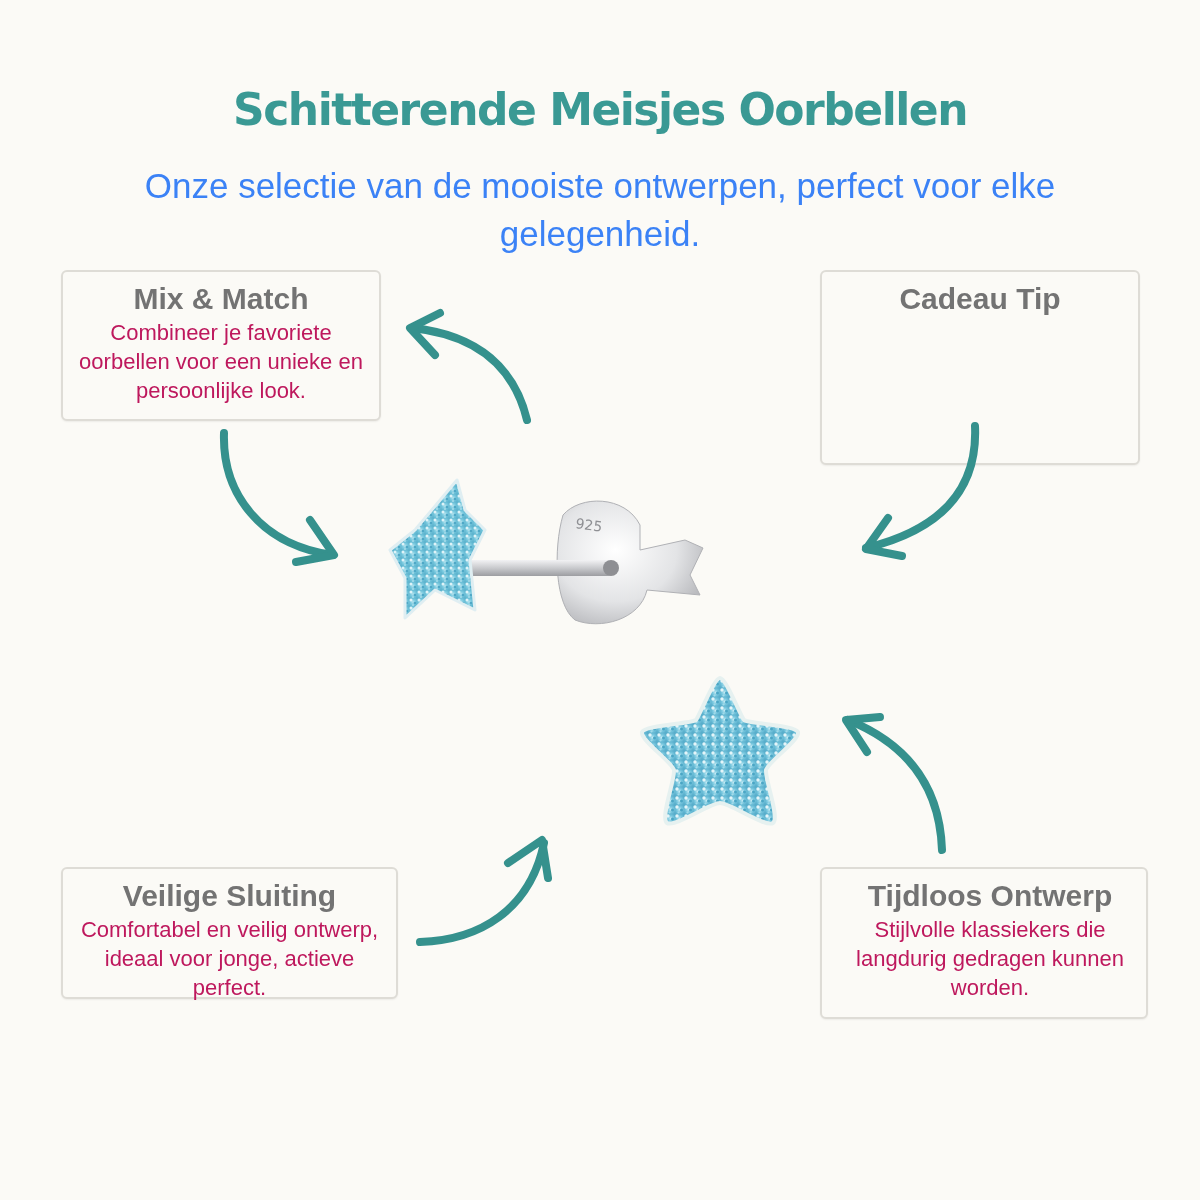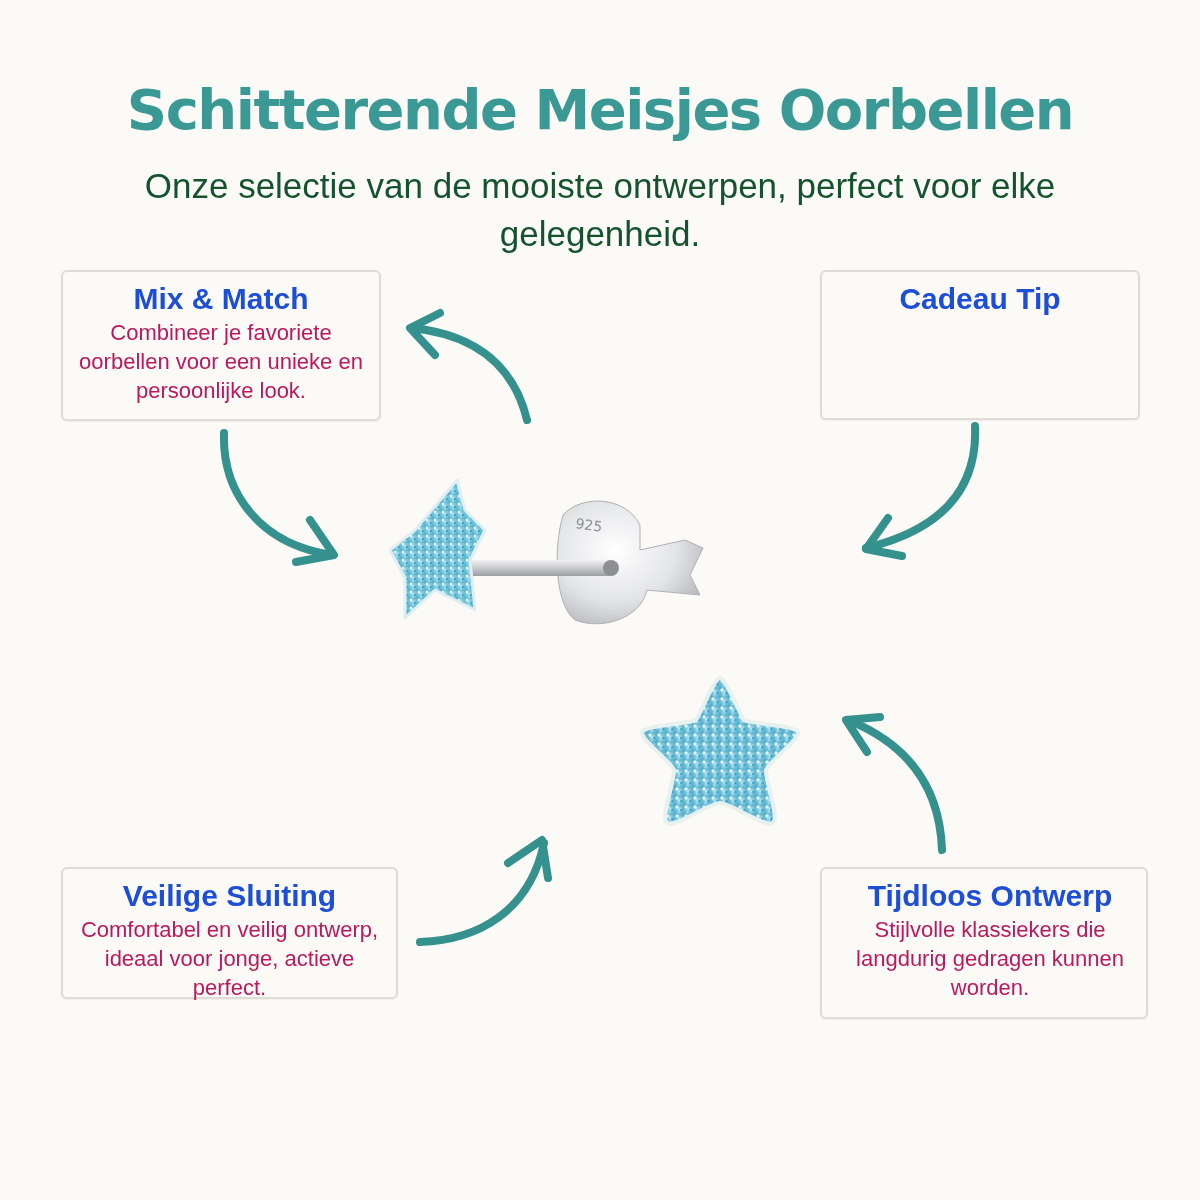--- a/index.html
+++ b/index.html
@@ -15,62 +15,62 @@
       font-family: "Liberation Sans", "DejaVu Sans", sans-serif;
     }
     .title {
       position: absolute;
       left: 0;
       top: 70px;
       width: 1200px;
       text-align: center;
       font-family: "DejaVu Sans", "Liberation Sans", sans-serif;
       font-weight: bold;
-      font-size: 56px;
+      font-size: 44px;
       letter-spacing: -1.5px;
       color: #3a9994;
       line-height: 80px;
     }
     .subtitle {
       position: absolute;
       left: 90px;
       top: 162px;
       width: 1020px;
       text-align: center;
       font-family: "Liberation Sans", sans-serif;
       font-size: 35px;
-      color: #14532d;
+      color: #3b82f6;
       line-height: 48px;
     }
     .card {
       position: absolute;
       box-sizing: border-box;
       background: #fbfaf6;
       border: 2px solid #dedcd6;
       border-radius: 6px;
       text-align: center;
       box-shadow: 0 1px 2px rgba(0,0,0,0.06);
     }
     .card-title {
       font-family: "Liberation Sans", sans-serif;
       font-weight: bold;
       font-size: 30px;
-      color: #1d4ed8;
+      color: #737373;
       line-height: 38px;
       margin-top: 8px;
     }
     .card-body {
       font-family: "Liberation Sans", sans-serif;
       font-size: 22px;
       color: #be185d;
       line-height: 29px;
       padding: 0 8px;
     }
     .card-mix   { left: 61px;  top: 270px; width: 320px; height: 151px; }
-    .card-cad   { left: 820px; top: 270px; width: 320px; height: 150px; }
+    .card-cad   { left: 820px; top: 270px; width: 320px; height: 195px; }
     .card-vei   { left: 61px;  top: 867px; width: 337px; height: 132px; }
     .card-tij   { left: 820px; top: 867px; width: 328px; height: 152px; padding-left: 12px; }
 
     .arrows {
       position: absolute;
       left: 0;
       top: 0;
       width: 1200px;
       height: 1200px;
       pointer-events: none;

